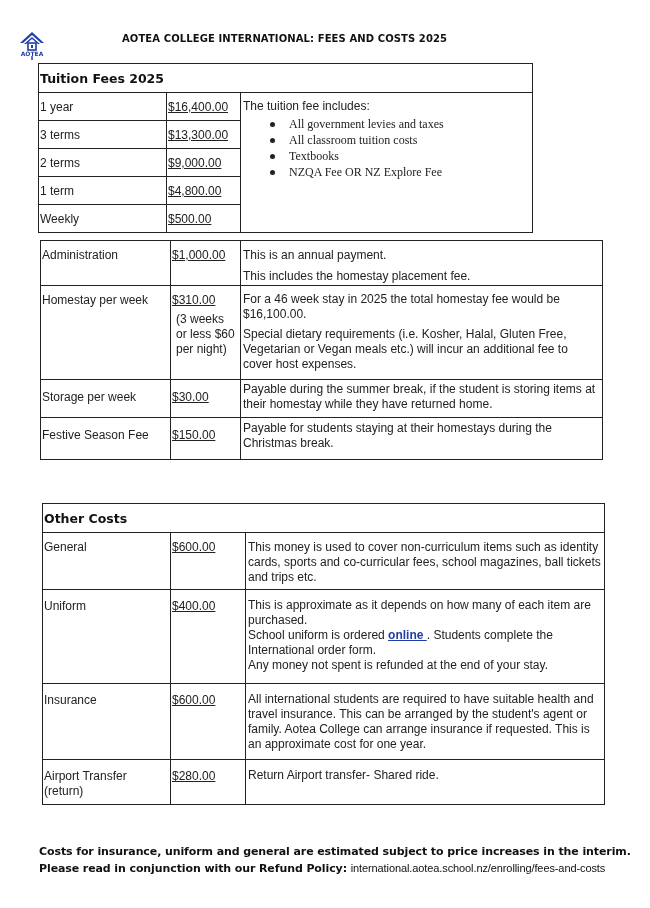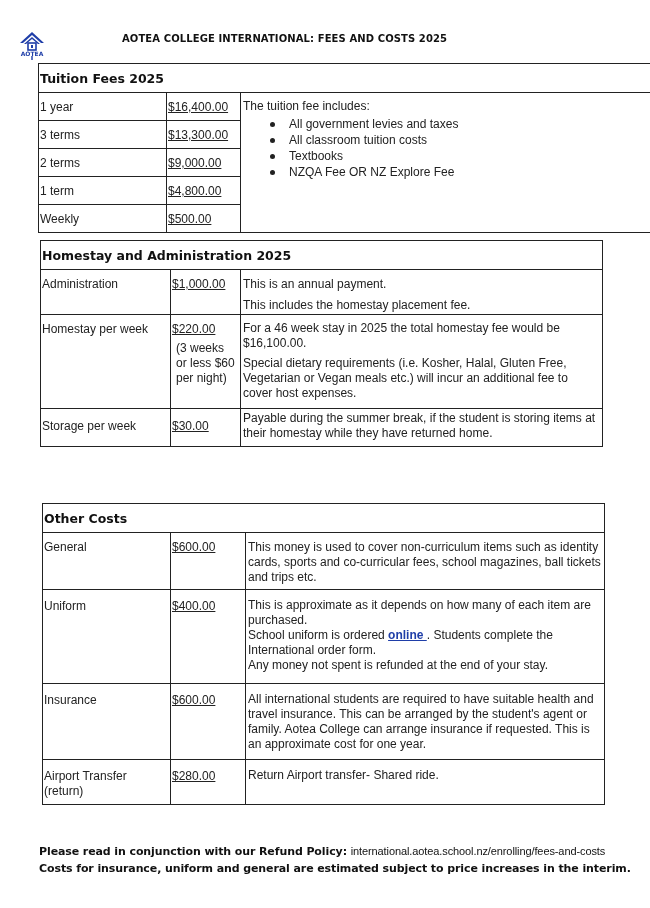--- a/index.html
+++ b/index.html
@@ -10,23 +10,23 @@
   .page-title { position: absolute; left: 122px; top: 33px; font-family: "DejaVu Sans", sans-serif; font-weight: bold; font-size: 10px; letter-spacing: 0.1px; color: #111; }
 
   table.fees { position: absolute; border-collapse: collapse; table-layout: fixed; }
   table.fees td { border: 1px solid #222; vertical-align: top; padding: 0; font-size: 12px; line-height: 15px; color: #222; }
   table.fees td.section-head { font-family: "DejaVu Sans", sans-serif; font-weight: bold; font-size: 12.5px; color: #111; padding: 7px 1px 6px 1px; height: 29px; }
   td .lbl { padding: 7px 1px 0 1px; display: block; }
   td .amt { padding: 7px 1px 0 1px; display: block; text-decoration: underline; }
   td .desc { padding: 4px 2px 0 2px; display: block; }
   td .desc p { margin: 0; }
 
-  #tuition { left: 38px; top: 63px; width: 613px; }
+  #tuition { left: 38px; top: 63px; width: 495px; }
   #tuition td.row-cell { height: 28px; }
-  .bullets { list-style: none; margin: 2px 0 0 0; padding: 0 0 0 27px; }
+  .bullets { list-style: none; margin: 2px 0 0 0; padding: 0 0 0 27px; font-family: Liberation Serif, serif; }
   .bullets li { position: relative; padding-left: 19px; line-height: 16px; }
   .bullets li::before { content: ""; position: absolute; left: 0; top: 6px; width: 5px; height: 5px; border-radius: 50%; background: #222; }
 
   #homestay { left: 40px; top: 240px; width: 563px; }
   #other { left: 42px; top: 503px; width: 563px; }
 
   a.link { color: #1f3ea8; text-decoration: underline; font-weight: bold; }
 
   .footer { position: absolute; left: 39px; top: 843px; width: 600px; font-family: "DejaVu Sans", sans-serif; font-weight: bold; font-size: 11px; line-height: 17px; color: #111; letter-spacing: -0.1px; }
   .footer .url { font-family: "Liberation Sans", sans-serif; font-weight: normal; font-size: 11px; }
@@ -110,62 +110,72 @@
 </tbody>
   </table>
 
 <table class="fees" id="homestay">
   <colgroup>
       <col style="width:130px">
       <col style="width:70px">
       <col>
     </colgroup>
   <tbody>
-      <tr>
-    <td colspan="3" class="section-head">Homestay and Administration 2025</td>
-  </tr>
   <tr style="height:45px">
     <td>
           <span class="lbl">Administration</span>
         </td>
     <td>
           <span class="amt">$1,000.00</span>
         </td>
     <td>
           <span class="desc" style="padding-top:7px">
       <p>This is an annual payment.</p>
       <p style="margin-top:6px">This includes the homestay placement fee.</p>
     </span>
         </td>
   </tr>
   <tr style="height:94px">
     <td>
           <span class="lbl">Homestay per week</span>
         </td>
     <td>
-          <span class="amt">$220.00</span>
+          <span class="amt">$310.00</span>
         <span style="display:block;padding:4px 2px 0 5px;line-height:15px;">(3 weeks or less $60 per night)</span>
         </td>
     <td>
           <span class="desc" style="padding-top:6px">
       <p class="hang">For a 46 week stay in 2025 the total homestay fee would be $16,100.00.</p>
       <p style="margin-top:5px">Special dietary requirements (i.e. Kosher, Halal, Gluten Free, Vegetarian or Vegan meals etc.) will incur an additional fee to cover host expenses.</p>
     </span>
         </td>
   </tr>
   <tr style="height:38px">
     <td>
           <span class="lbl" style="padding-top:10px">Storage per week</span>
         </td>
     <td>
           <span class="amt" style="padding-top:10px">$30.00</span>
         </td>
     <td>
           <span class="desc" style="padding-top:2px">
             <p>Payable during the summer break, if the student is storing items at their homestay while they have returned home.</p>
+          </span>
+        </td>
+  </tr>
+  <tr style="height:42px">
+    <td>
+          <span class="lbl" style="padding-top:10px">Festive Season Fee</span>
+        </td>
+    <td>
+          <span class="amt" style="padding-top:10px">$150.00</span>
+        </td>
+    <td>
+          <span class="desc" style="padding-top:3px">
+            <p>Payable for students staying at their homestays during the Christmas break.</p>
           </span>
         </td>
   </tr>
 </tbody>
   </table>
 
 <table class="fees" id="other">
   <colgroup>
       <col style="width:128px">
       <col style="width:75px">
@@ -226,15 +236,15 @@
     <td>
           <span class="desc" style="padding-top:8px">
             <p>Return Airport transfer- Shared ride.</p>
           </span>
         </td>
   </tr>
 </tbody>
   </table>
 
 <div class="footer">
+  <div>Costs for insurance, uniform and general are estimated subject to price increases in the interim.</div>
   <div><span>Please read in conjunction with our Refund Policy: </span><span class="url">international.aotea.school.nz/enrolling/fees-and-costs</span></div>
-  <div>Costs for insurance, uniform and general are estimated subject to price increases in the interim.</div>
 </div>
 
 </body></html>

